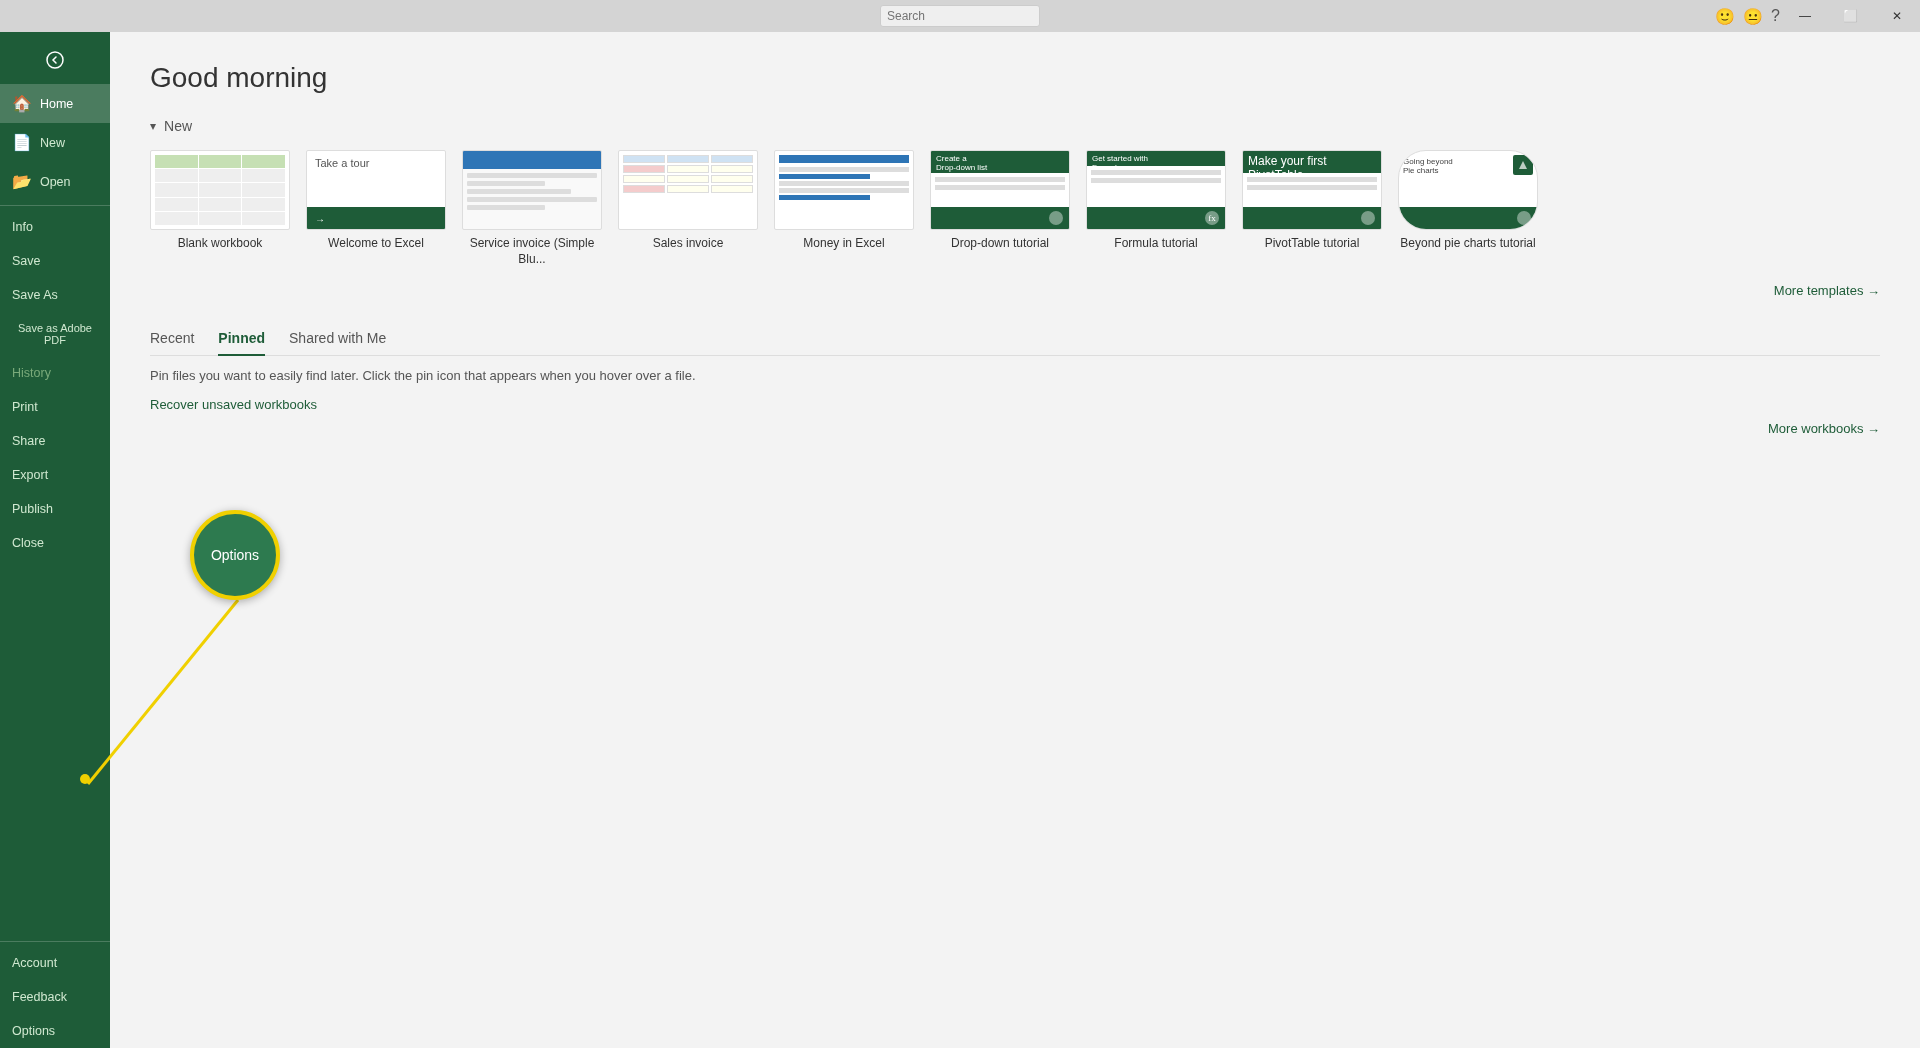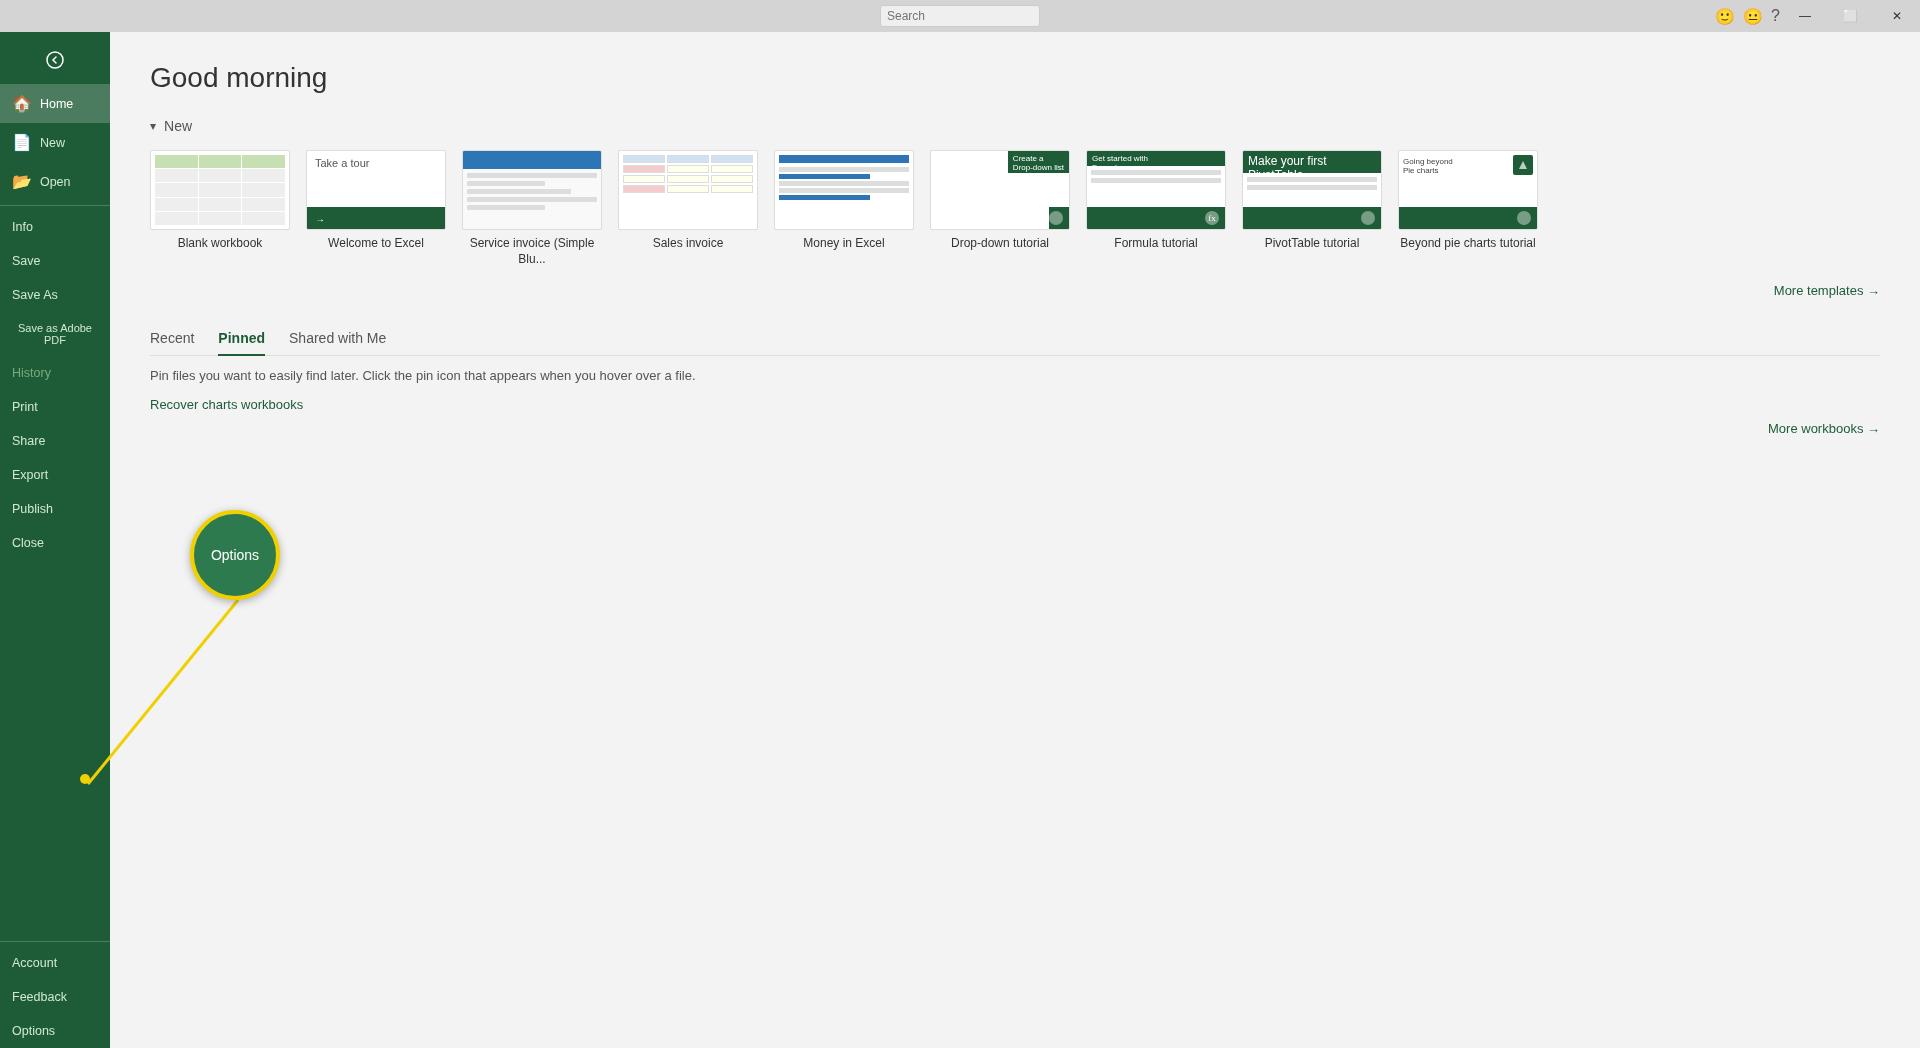--- a/index.html
+++ b/index.html
@@ -126,21 +126,21 @@
     .sales-cell { height: 8px; background: #ffe; border: 1px solid #ddd; flex: 1; font-size: 6px; }
     .sales-cell.colored { background: #f4cccc; }
     .sales-cell.blue-h { background: #cfe2f3; }
 
     .tpl-money { background: #fff; display: flex; flex-direction: column; padding: 4px; }
     .money-header { height: 8px; background: #2e75b6; margin-bottom: 4px; }
     .money-rows { display: flex; flex-direction: column; gap: 2px; }
     .money-row { height: 5px; background: #ddd; }
     .money-row.accent { background: #2e75b6; width: 70%; }
 
-    .tpl-dropdown { background: white; display: flex; flex-direction: column; align-items: flex-end; }
+    .tpl-dropdown { background: white; display: flex; flex-direction: column; }
     .tpl-dropdown .dd-header { background: #1e5c38; height: 22px; }
     .tpl-dropdown .dd-content { flex: 1; padding: 4px; }
     .dd-cell { height: 5px; background: #ddd; margin-bottom: 3px; }
     .tpl-dropdown .dd-footer { height: 22px; background: #1e5c38; display: flex; align-items: center; justify-content: flex-end; padding-right: 6px; }
     .dd-circle { width: 14px; height: 14px; border-radius: 50%; background: rgba(255,255,255,0.4); }
 
     .tpl-formula { background: white; display: flex; flex-direction: column; }
     .tpl-formula .f-header { background: #1e5c38; height: 15px; }
     .tpl-formula .f-content { flex: 1; padding: 4px; }
     .f-cell { height: 5px; background: #ddd; margin-bottom: 3px; }
@@ -424,21 +424,21 @@
             <div class="pv-cell"></div>
           </div>
           <div class="pv-footer">
             <div class="pv-circle"></div>
           </div>
         </div>
         <div class="template-name">PivotTable tutorial</div>
       </div>
 
       <div class="template-card">
-        <div class="template-thumbnail tpl-pie" style="position:relative;">
+        <div class="template-thumbnail tpl-pie" style="position:relative;border-radius:28px;">
           <div class="pie-badge">
             <svg viewBox="0 0 12 12" fill="none">
                 <path d="M2 10 L6 2 L10 10 Z" fill="white" opacity="0.7"></path>
               </svg>
           </div>
           <div class="pie-lines">
             <div style="color:#444;font-size:8px;padding:2px 0;">Going beyond<br>Pie charts</div>
           </div>
           <div class="pie-footer">
             <div class="pie-circle"></div>
@@ -457,21 +457,21 @@
       </div>
       <div class="tab active">
         <span>Pinned</span>
       </div>
       <div class="tab">
         <span>Shared with Me</span>
       </div>
     </div>
 
     <p class="pinned-description">Pin files you want to easily find later. Click the pin icon that appears when you hover over a file.</p>
-    <a class="recover-link" href="#">Recover charts workbooks</a>
+    <a class="recover-link" href="#">Recover unsaved workbooks</a>
     <div class="more-workbooks">More workbooks →</div>
   </div>
 </div>
 
 <div class="options-callout">
   <span>Options</span>
 </div>
 
 <svg class="callout-line" style="position:absolute;left:0;top:0;width:1920px;height:1048px;pointer-events:none;">
   <line x1="238" y1="600" x2="88" y2="784" stroke="#f0d000" stroke-width="3"></line>

